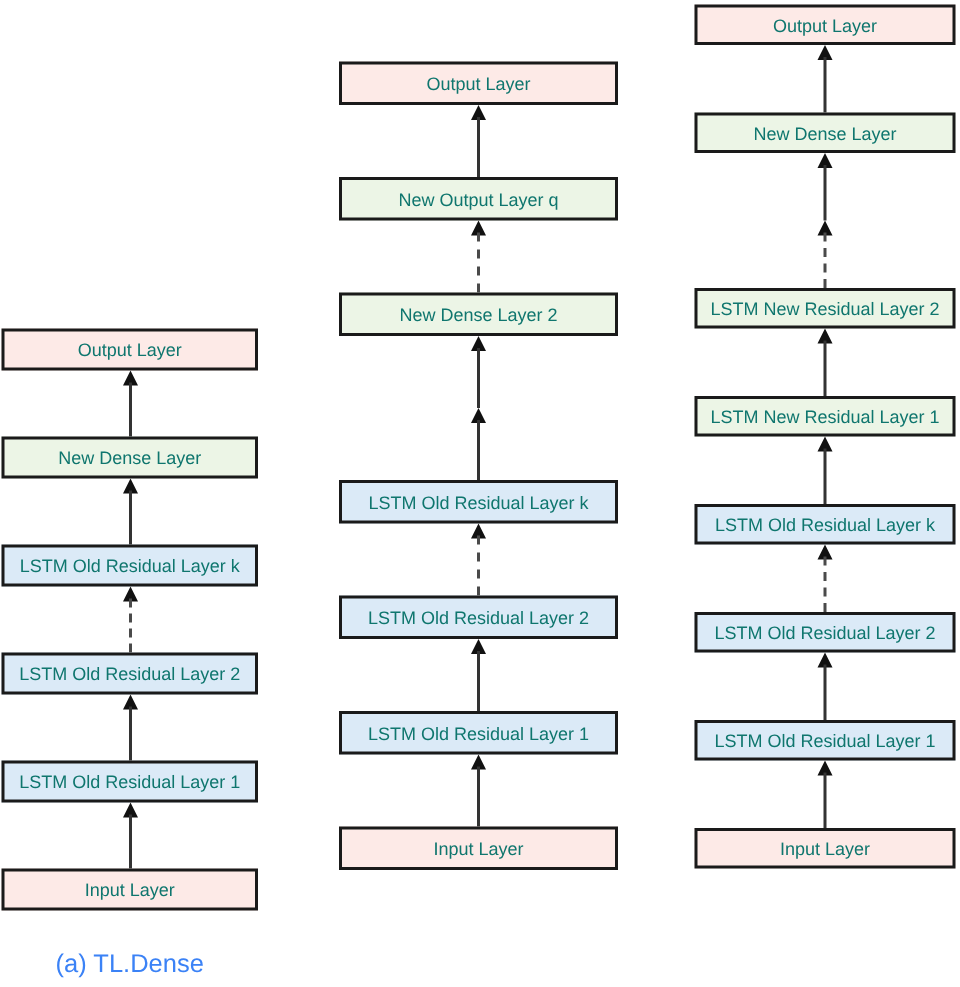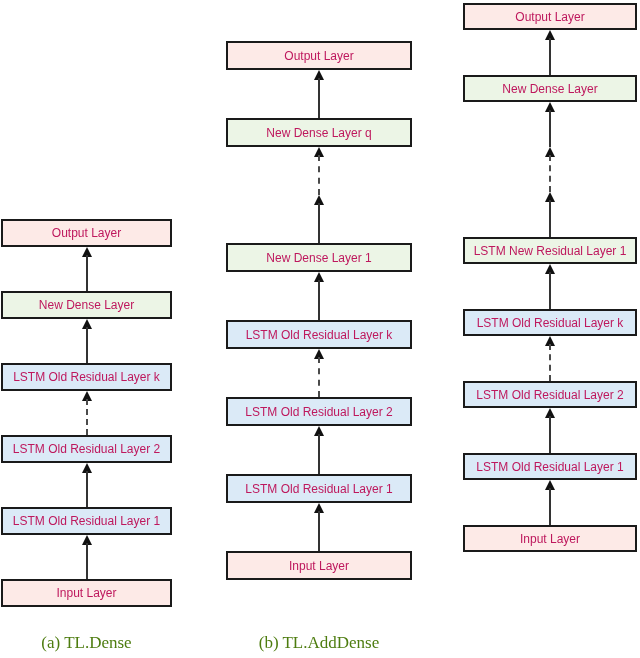--- a/index.html
+++ b/index.html
@@ -24,21 +24,21 @@
   .column.col-b { left: 226px; top: 41px;  width: 186px; }
   .column.col-c { left: 463px; top: 3px;   width: 174px; }
 
   .layer-box {
     box-sizing: border-box;
     border: 2px solid #1a1a1a;
     display: flex;
     align-items: center;
     justify-content: center;
     font-size: 12px;
-    color: #be185d;
+    color: #0f766e;
     white-space: nowrap;
     flex: 0 0 auto;
   }
   .col-a .layer-box { height: 28px; }
   .col-b .layer-box { height: 29px; }
   .col-c .layer-box { height: 27px; }
 
   .fill-io  { background: #fdeae7; }  
   .fill-old { background: #dbeaf7; }  
   .fill-new { background: #ecf5e6; }  
@@ -72,23 +72,23 @@
     transform: translateX(-50%);
     width: 0;
     height: 0;
     border-left: 5px solid transparent;
     border-right: 5px solid transparent;
     border-bottom: 10px solid #111111;
   }
 
   .caption {
     position: absolute;
-    font-family: Liberation Serif, serif;
+    font-family: Liberation Sans, sans-serif;
     font-size: 17px;
-    color: #4d7c0f;
+    color: #3b82f6;
     text-align: center;
     top: 633px;
   }
   .caption.cap-a { left: 1px;   width: 171px; }
   .caption.cap-b { left: 226px; width: 186px; }
   .caption.cap-c { left: 463px; width: 174px; }
 </style>
 </head>
 <body>
 
@@ -122,30 +122,30 @@
       </div>
     <div class="layer-box fill-io">Input Layer</div>
   </div>
 
   <div class="column col-b">
     <div class="layer-box fill-io">Output Layer</div>
     <div class="connector solid">
         <div class="head"></div>
         <div class="shaft"></div>
       </div>
-    <div class="layer-box fill-new">New Dense Layer q</div>
-    <div class="connector dashed">
-        <div class="head"></div>
-        <div class="shaft"></div>
-      </div>
-    <div class="connector solid">
-        <div class="head"></div>
-        <div class="shaft"></div>
-      </div>
-    <div class="layer-box fill-new">New Dense Layer 1</div>
+    <div class="layer-box fill-new">New Output Layer q</div>
+    <div class="connector dashed">
+        <div class="head"></div>
+        <div class="shaft"></div>
+      </div>
+    <div class="layer-box fill-new">New Dense Layer 2</div>
+    <div class="connector solid">
+        <div class="head"></div>
+        <div class="shaft"></div>
+      </div>
     <div class="connector solid">
         <div class="head"></div>
         <div class="shaft"></div>
       </div>
     <div class="layer-box fill-old">LSTM Old Residual Layer k</div>
     <div class="connector dashed">
         <div class="head"></div>
         <div class="shaft"></div>
       </div>
     <div class="layer-box fill-old">LSTM Old Residual Layer 2</div>
@@ -169,20 +169,21 @@
       </div>
     <div class="layer-box fill-new">New Dense Layer</div>
     <div class="connector solid">
         <div class="head"></div>
         <div class="shaft"></div>
       </div>
     <div class="connector dashed">
         <div class="head"></div>
         <div class="shaft"></div>
       </div>
+    <div class="layer-box fill-new">LSTM New Residual Layer 2</div>
     <div class="connector solid">
         <div class="head"></div>
         <div class="shaft"></div>
       </div>
     <div class="layer-box fill-new">LSTM New Residual Layer 1</div>
     <div class="connector solid">
         <div class="head"></div>
         <div class="shaft"></div>
       </div>
     <div class="layer-box fill-old">LSTM Old Residual Layer k</div>
@@ -197,15 +198,14 @@
       </div>
     <div class="layer-box fill-old">LSTM Old Residual Layer 1</div>
     <div class="connector solid">
         <div class="head"></div>
         <div class="shaft"></div>
       </div>
     <div class="layer-box fill-io">Input Layer</div>
   </div>
 
   <div class="caption cap-a">(a) TL.Dense</div>
-  <div class="caption cap-b">(b) TL.AddDense</div>
 
 </div>
 
 </body></html>

